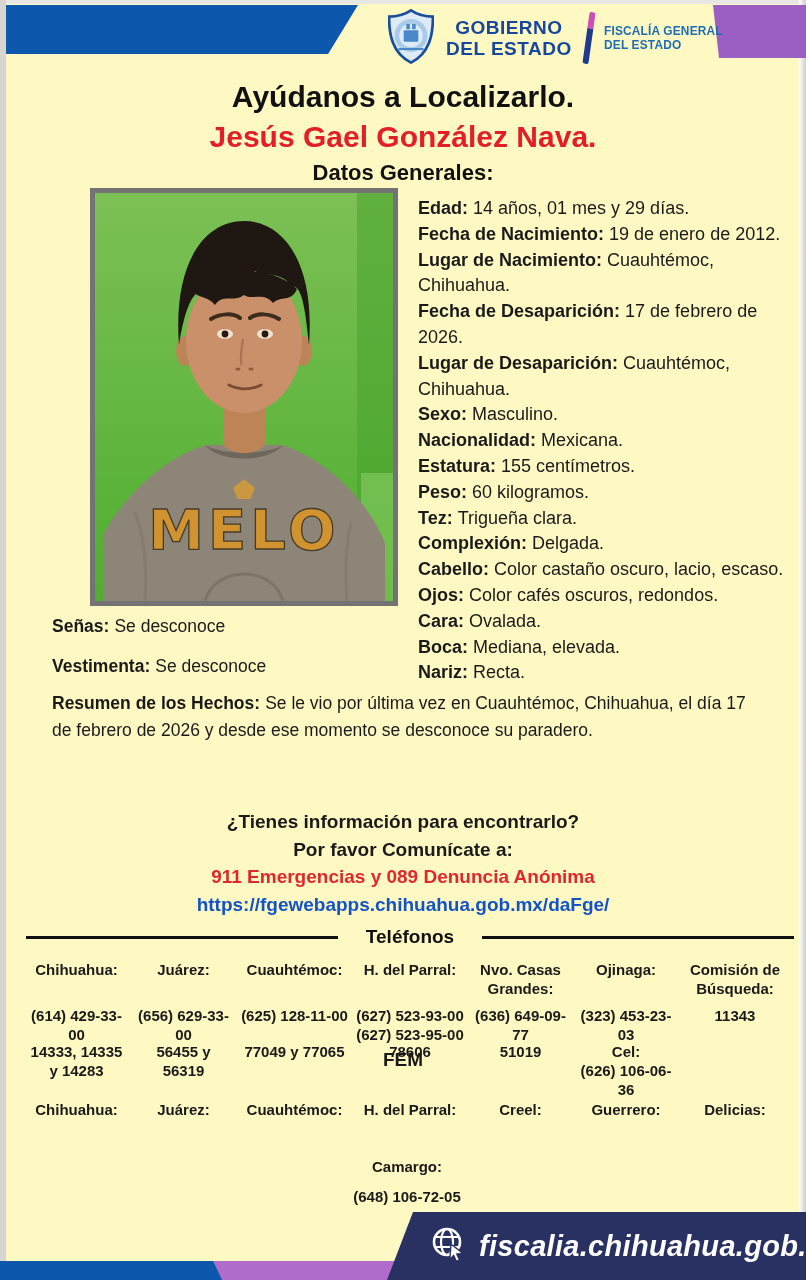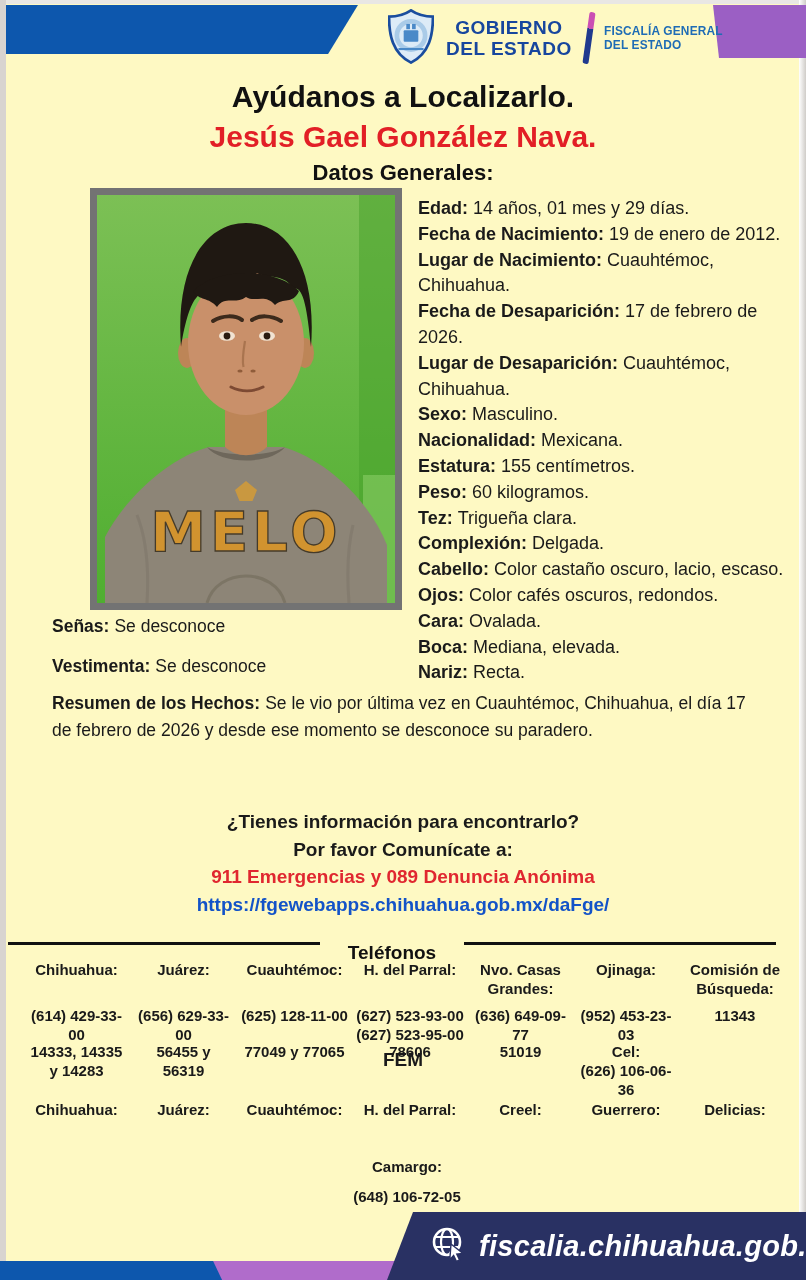--- a/index.html
+++ b/index.html
@@ -24,36 +24,36 @@
   .fisc-text{color:#1e6cb5;font-weight:bold;font-size:12.5px;line-height:14.5px;letter-spacing:.2px;
             transform:scaleX(.95);transform-origin:left center;}
 
   .title{position:absolute;left:0;top:80px;width:100%;text-align:center;font-size:30px;
          font-weight:bold;margin:0;color:#111;}
   .name{position:absolute;left:0;top:120px;width:100%;text-align:center;font-size:30px;
         font-weight:bold;margin:0;color:#e21f26;}
   .datos{position:absolute;left:0;top:160px;width:100%;text-align:center;font-size:22px;
          font-weight:bold;margin:0;color:#111;}
 
-  .photo{position:absolute;left:90px;top:188px;width:298px;height:408px;border:7px solid #737373;}
+  .photo{position:absolute;left:90px;top:188px;width:298px;height:408px;border:5px solid #737373;}
   .photo svg{display:block;}
 
   .data-col{position:absolute;left:418px;top:196px;width:372px;font-size:18px;line-height:25.8px;}
   .field b{margin-right:5px;}
   .field-left{position:absolute;left:52px;font-size:17.5px;line-height:26.5px;}
   .senas{top:613px;width:700px;}
   .vestimenta{top:653px;width:700px;}
   .resumen{top:690px;width:706px;}
 
   .contact{position:absolute;left:0;top:808px;width:100%;text-align:center;font-size:19px;
            font-weight:bold;line-height:27.5px;}
   .contact .red{color:#e02730;}
   .contact a{color:#1353c8;text-decoration:none;display:block;}
 
-  .tel-head{position:absolute;left:8px;top:926px;width:768px;display:flex;align-items:flex-start;margin-top:16px;}
+  .tel-head{position:absolute;left:26px;top:926px;width:768px;display:flex;align-items:center;}
   .tel-head .line{flex:1;height:3px;background:#111;}
   .tel-title{margin:0 28px;font-size:19px;font-weight:bold;color:#111;}
 
   .grid{position:absolute;left:22px;width:770px;display:grid;
         grid-template-columns:109px 105px 117px 114px 107px 104px 114px;}
   .cell{text-align:center;white-space:pre-line;font-size:15px;line-height:19px;padding:0 3px;}
   .th{font-weight:bold;}
   .num{font-weight:600;}
   .g-headers{top:960px;}
   .g-row1{top:1006px;}
@@ -211,21 +211,21 @@
     <div class="cell th">Ojinaga:</div>
     <div class="cell th">Comisión de Búsqueda:</div>
   </div>
   <div class="grid g-row1">
     <div class="cell num">(614) 429-33-00</div>
     <div class="cell num">(656) 629-33-00</div>
     <div class="cell num">(625) 128-11-00</div>
     <div class="cell num">(627) 523-93-00
 (627) 523-95-00</div>
     <div class="cell num">(636) 649-09-77</div>
-    <div class="cell num">(952) 453-23-03</div>
+    <div class="cell num">(323) 453-23-03</div>
     <div class="cell num">11343</div>
   </div>
   <div class="grid g-row2">
     <div class="cell num">14333, 14335 y 14283</div>
     <div class="cell num">56455 y 56319</div>
     <div class="cell num">77049 y 77065</div>
     <div class="cell num">78606</div>
     <div class="cell num">51019</div>
     <div class="cell num">Cel:
 (626) 106-06-36</div>

